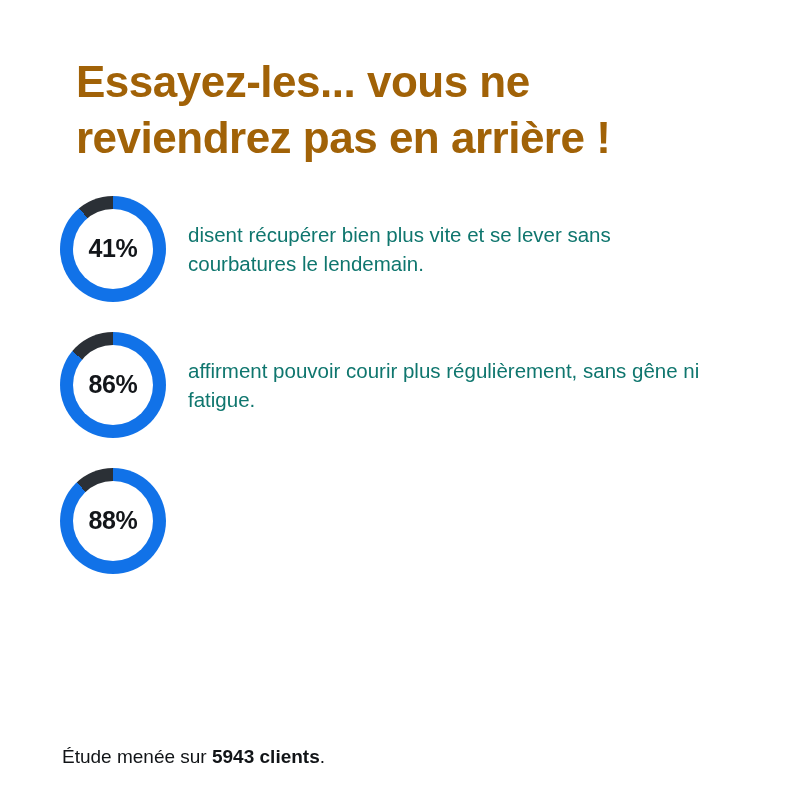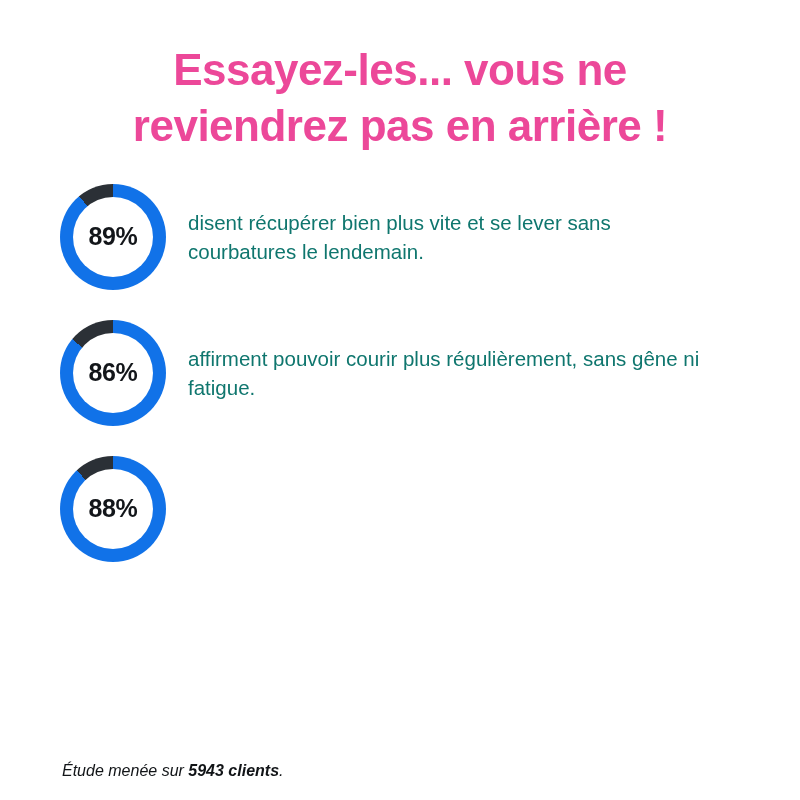--- a/index.html
+++ b/index.html
@@ -14,28 +14,28 @@
     color: #13161a;
     overflow: hidden;
   }
   .page {
     position: relative;
     width: 800px;
     height: 800px;
     box-sizing: border-box;
   }
   .headline {
-    margin: 4px;
+    margin: 16px;
     padding: 38px 60px 0 60px;
-    text-align: center;
+    text-align: left;
     font-size: 44px;
     line-height: 1.28;
     font-weight: 800;
     letter-spacing: -0.5px;
-    color: #ec4899;
+    color: #a16207;
   }
   .stats {
     margin-top: 26px;
     padding: 0 58px 0 60px;
     display: flex;
     flex-direction: column;
     gap: 24px;
   }
   .stat-row {
     display: flex;
@@ -71,42 +71,41 @@
   .stat-text {
     font-size: 20.5px;
     line-height: 1.42;
     font-weight: 400;
     color: #0f766e;
     max-width: 520px;
   }
   .footnote {
     position: absolute;
     left: 62px;
-    bottom: 24px;
-    font-size: 16px;
-    font-style: italic;
+    bottom: 48px;
+    font-size: 19px;
     color: #111417;
   }
   .footnote b {
     font-weight: 800;
   }
 </style>
 </head>
 <body>
 
 <div class="page">
 
   <h1 class="headline">Essayez-les... vous ne reviendrez pas en arrière !</h1>
 
   <div class="stats">
 
     <div class="stat-row">
       <div class="ring" style="background: conic-gradient(rgb(17, 114, 232) 0deg, rgb(17, 114, 232) 320.4deg, rgb(43, 48, 54) 320.4deg, rgb(43, 48, 54) 360deg);">
         <div class="ring-inner">
-          <span class="ring-label">89%</span>
+          <span class="ring-label">41%</span>
         </div>
       </div>
       <div class="stat-text">disent récupérer bien plus vite et se lever sans courbatures le lendemain.</div>
     </div>
 
     <div class="stat-row">
       <div class="ring" style="background: conic-gradient(rgb(17, 114, 232) 0deg, rgb(17, 114, 232) 309.6deg, rgb(43, 48, 54) 309.6deg, rgb(43, 48, 54) 360deg);">
         <div class="ring-inner">
           <span class="ring-label">86%</span>
         </div>

